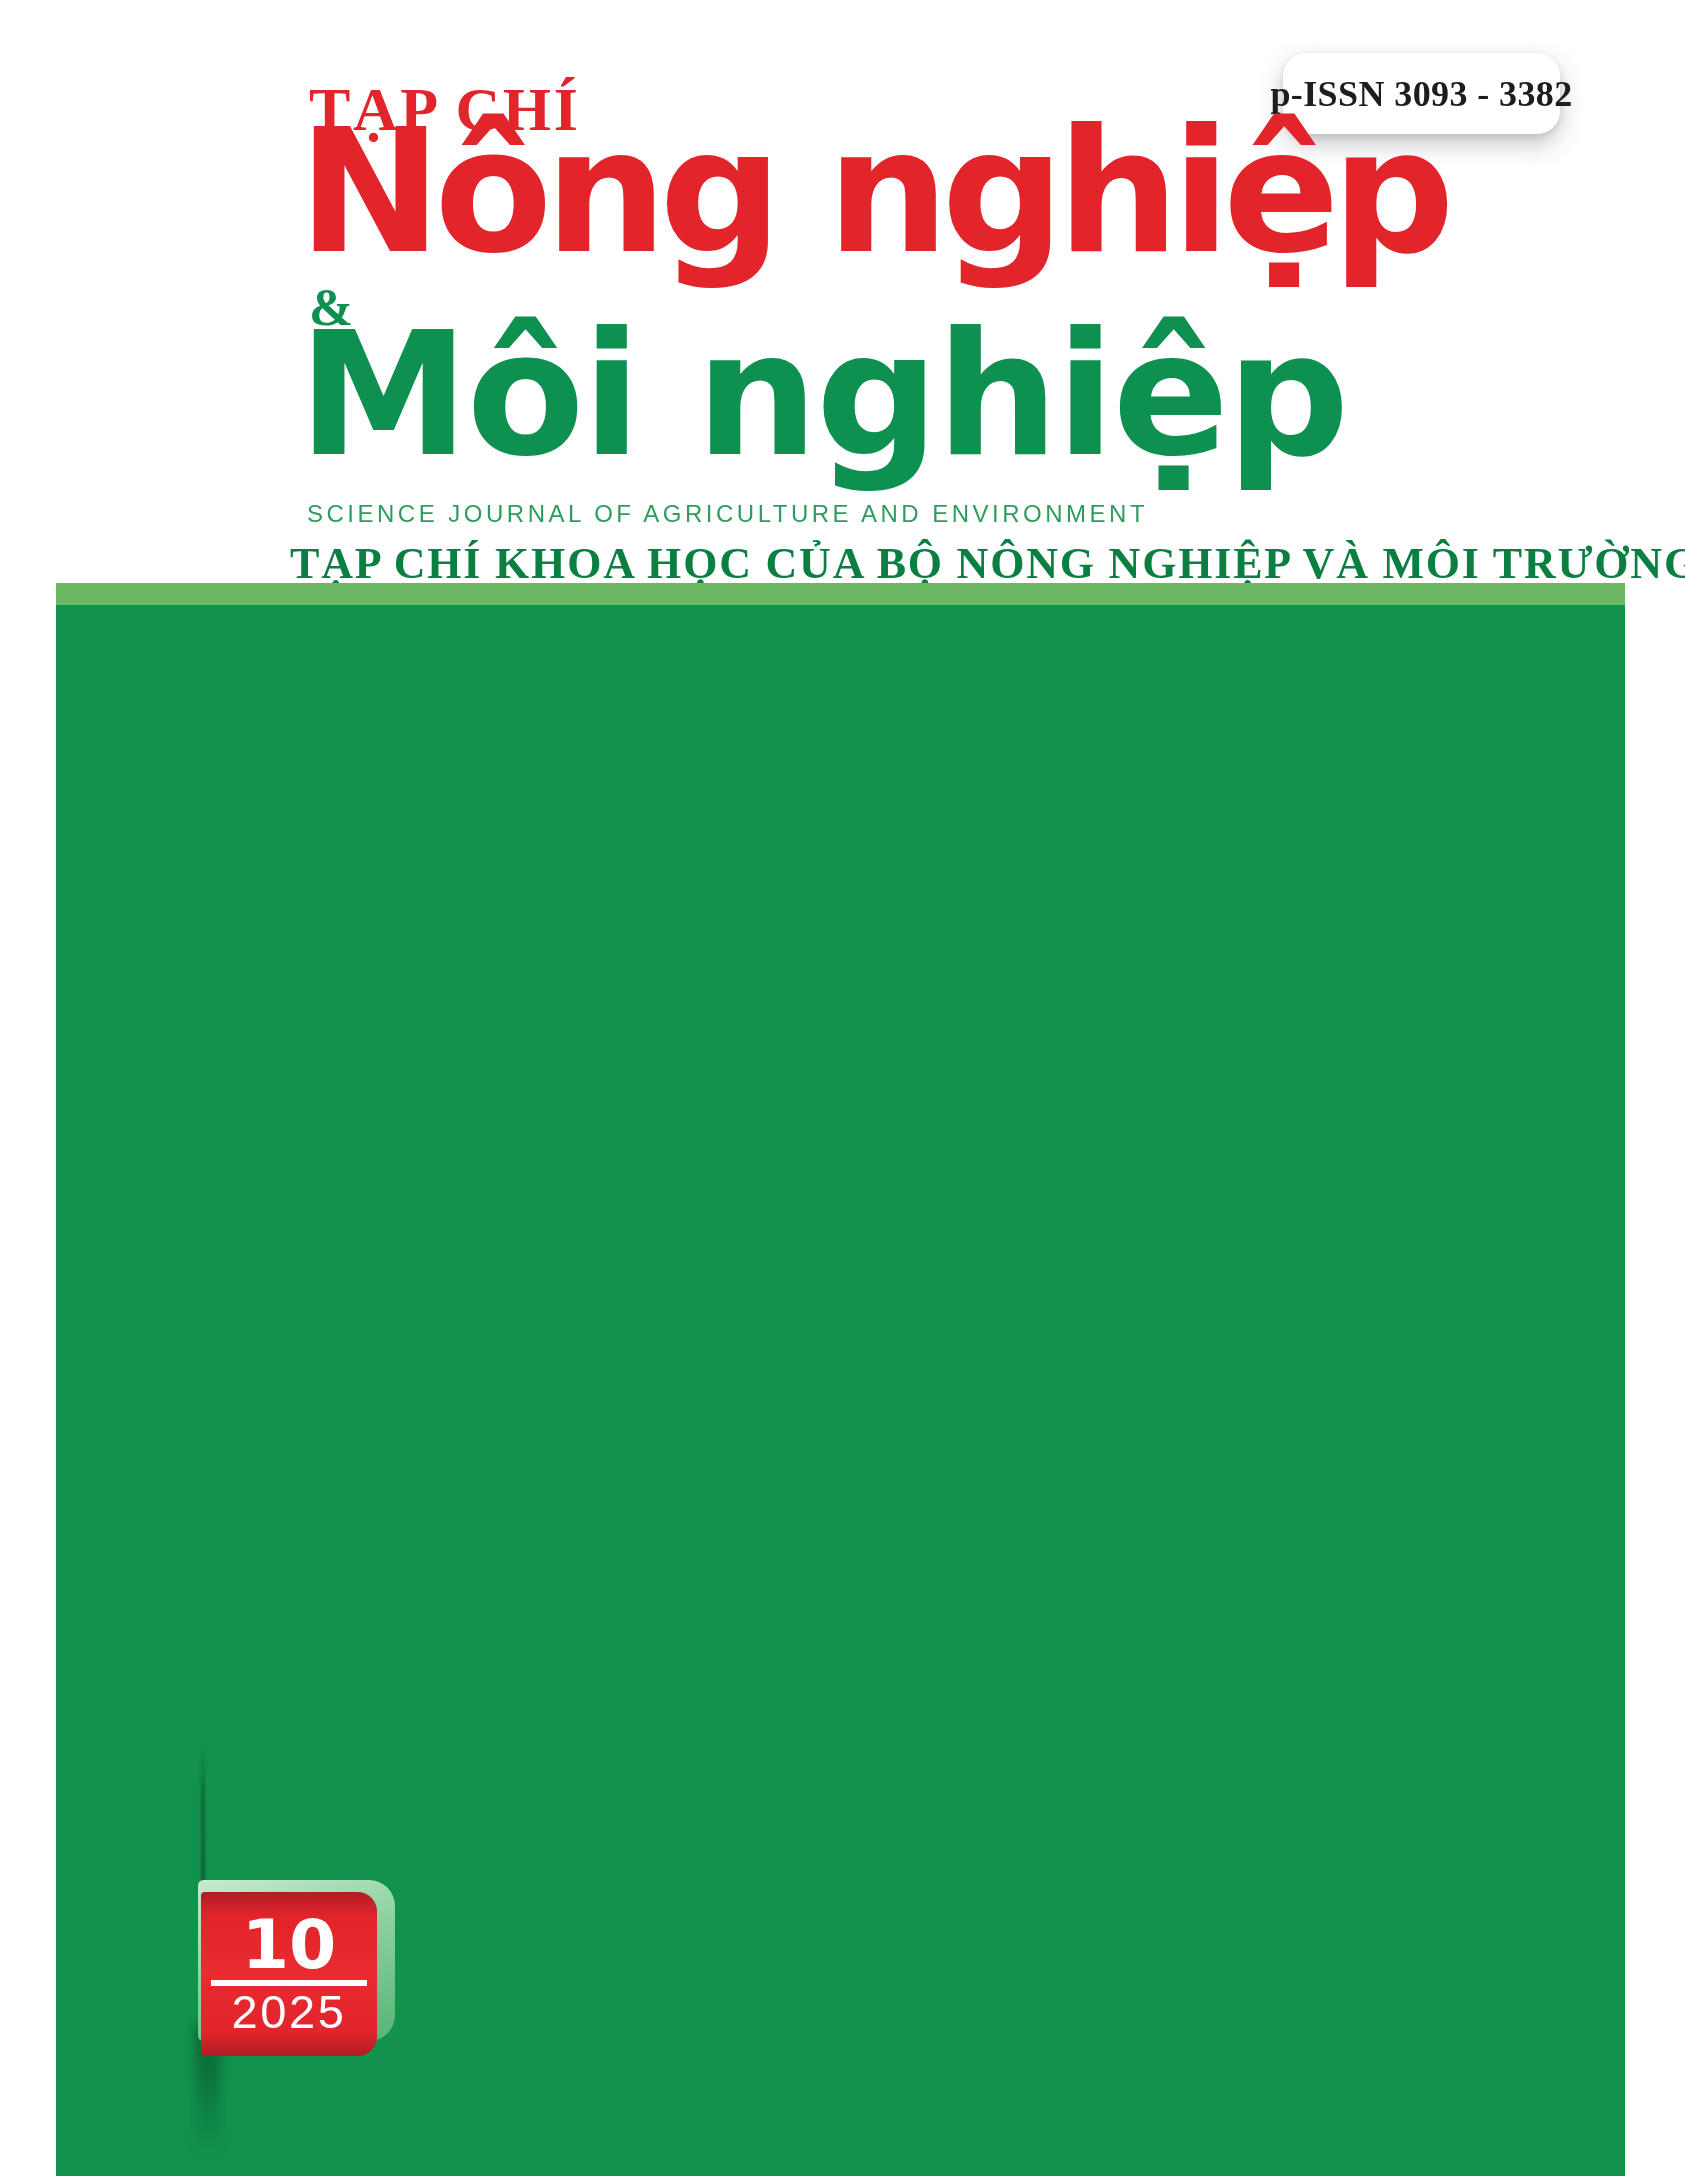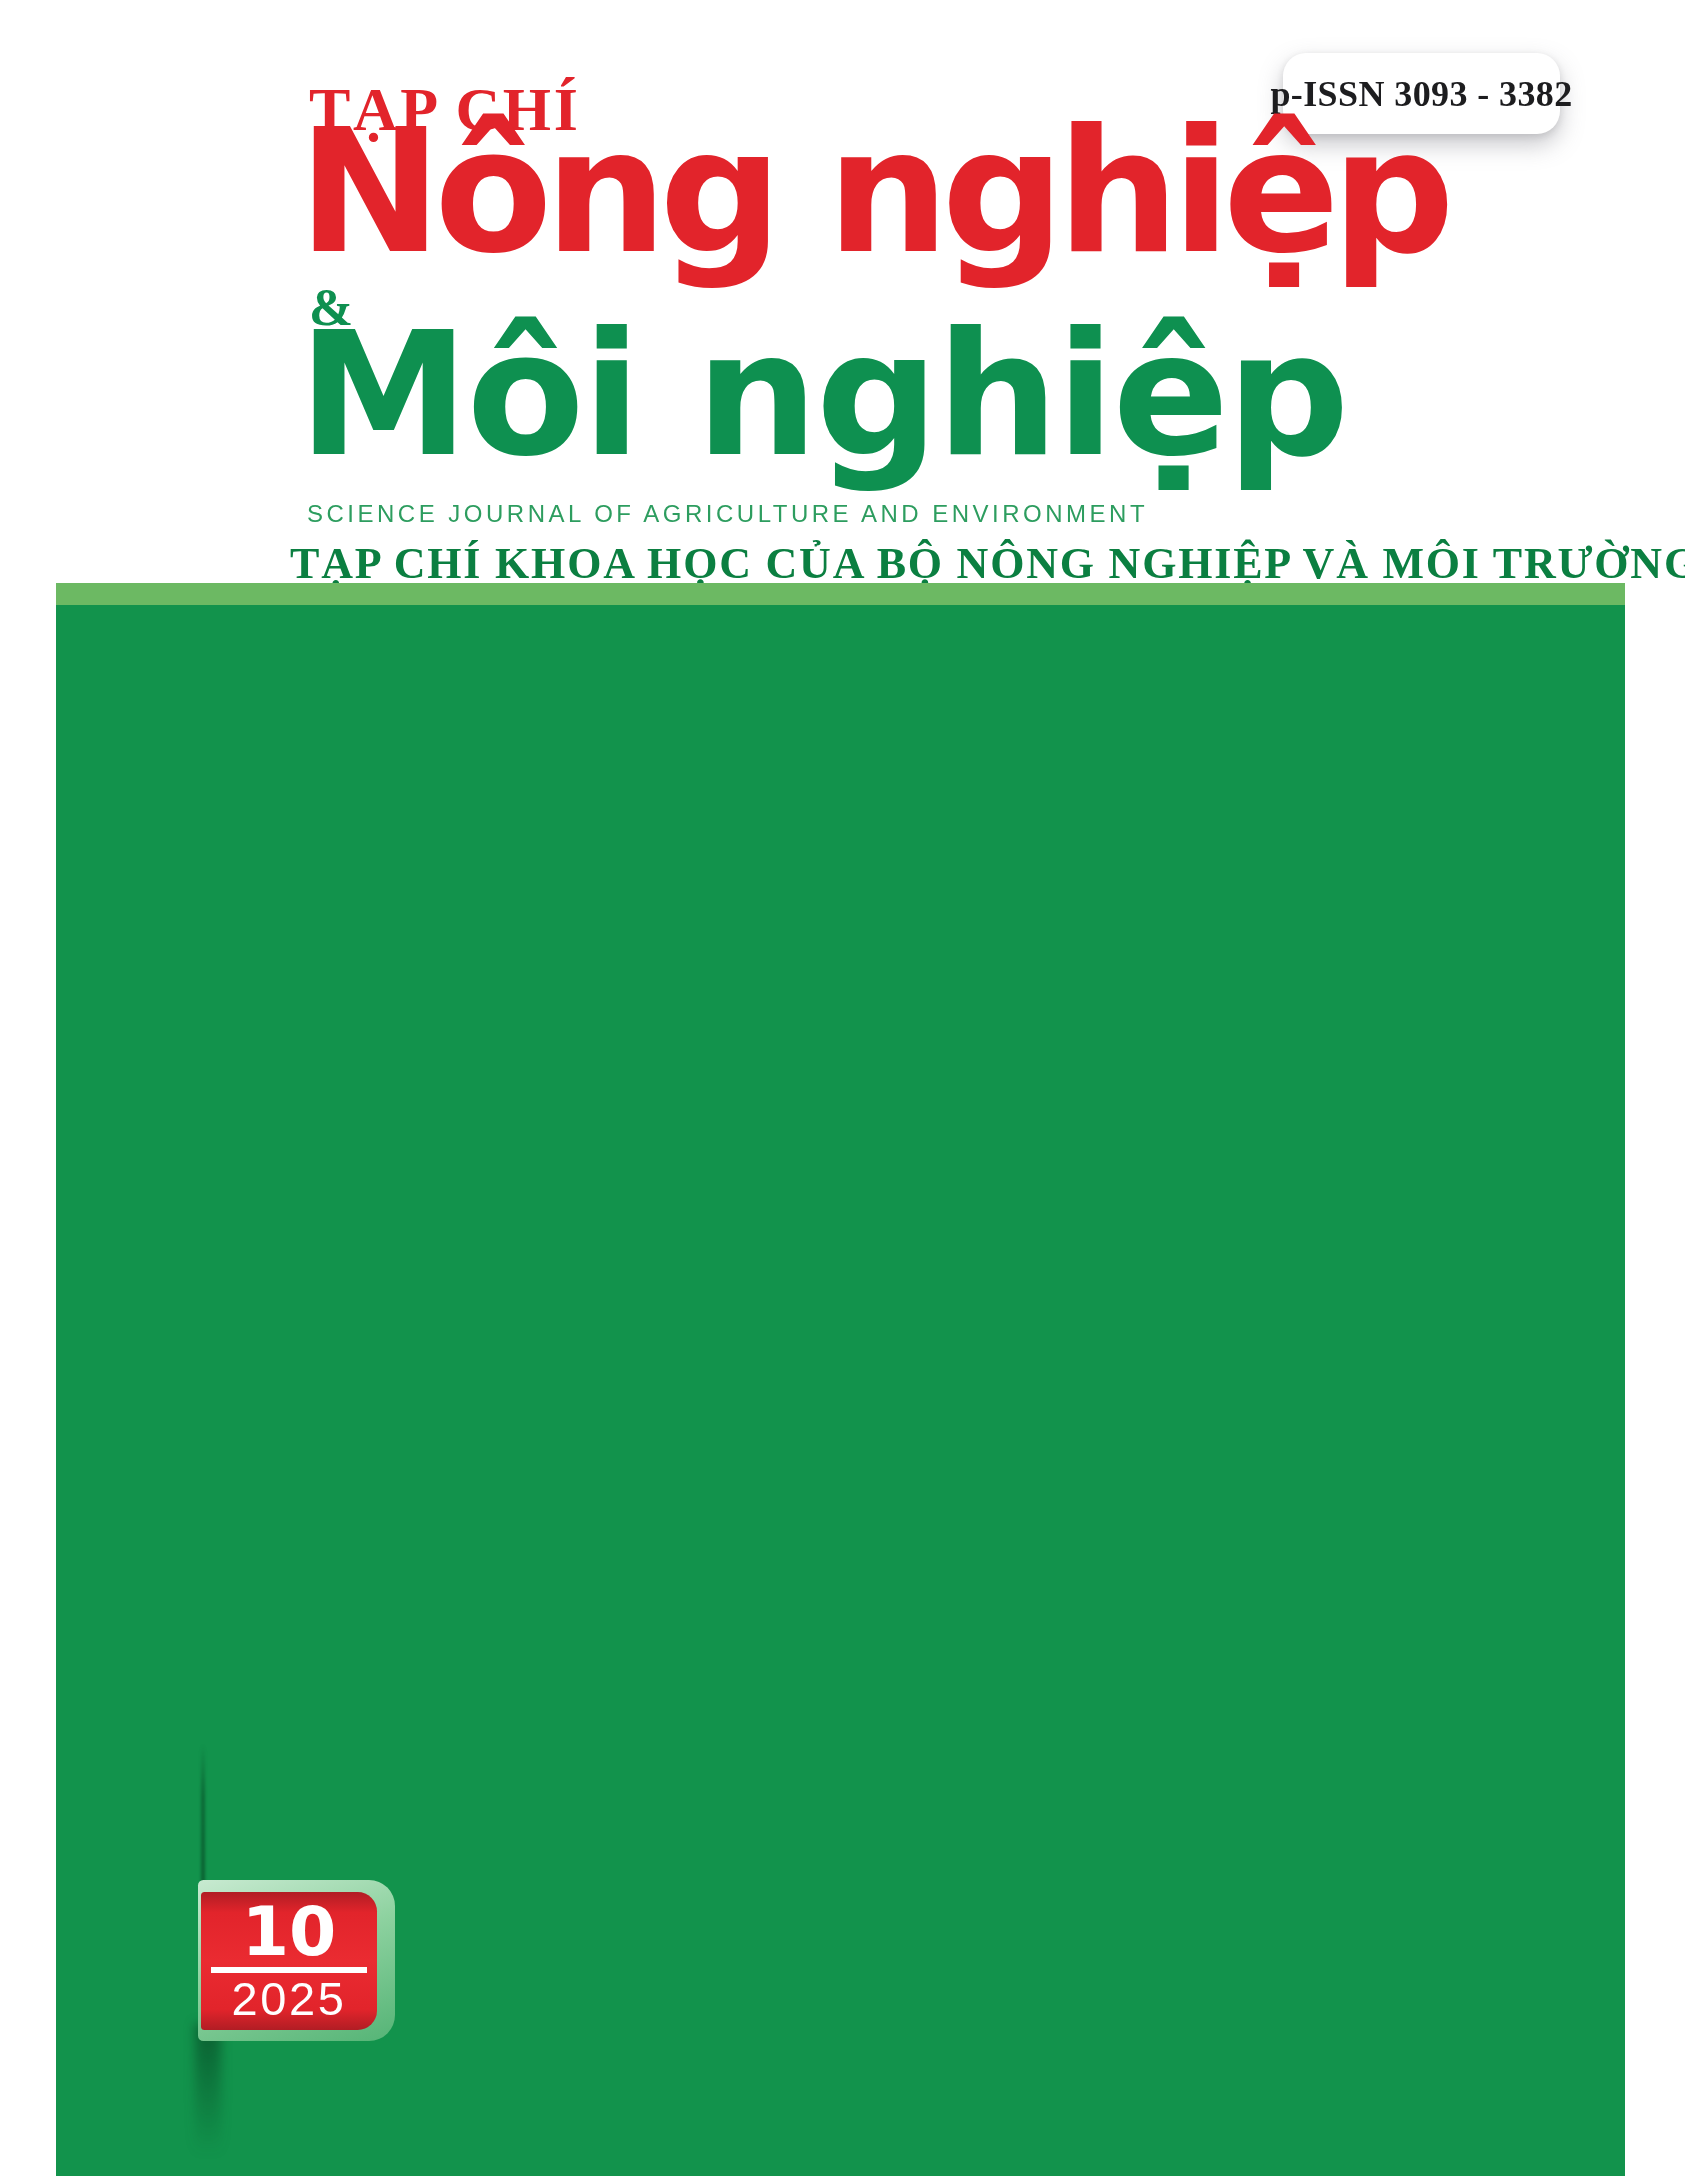--- a/index.html
+++ b/index.html
@@ -74,21 +74,21 @@
     filter:blur(5.3px);
   }
 
   
   .issue-backplate{
     position:absolute;left:198px;top:1880px;width:197px;height:161px;
     border-radius:5.3px 26px 26px 5.3px;
     background:linear-gradient(160deg,#c8ead1 0%,#8ed2a0 45%,#55b476 100%);
   }
   .issue-tab{
-    position:absolute;left:201px;top:1892px;width:176px;height:138px;
+    position:absolute;left:201px;top:1892px;width:176px;height:164px;
     border-radius:3.5px 19.3px 19.3px 3.5px;
     background:linear-gradient(180deg,#b11d24 0%,#e2242b 15%,#ea2b31 50%,#e2242b 85%,#b11d24 100%);
     display:flex;flex-direction:column;align-items:center;justify-content:center;
     color:#ffffff;
   }
   .issue-number{
     font-family:"DejaVu Sans", sans-serif;font-weight:bold;
     font-size:68px;line-height:.95;
   }
   .issue-divider{

